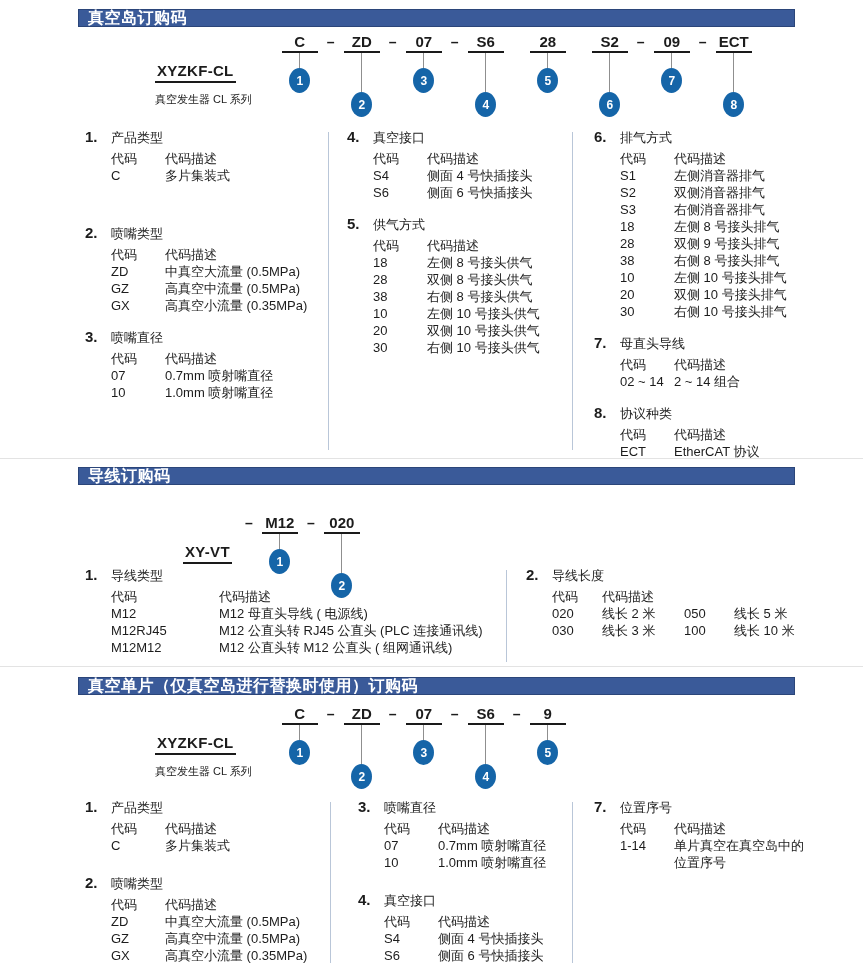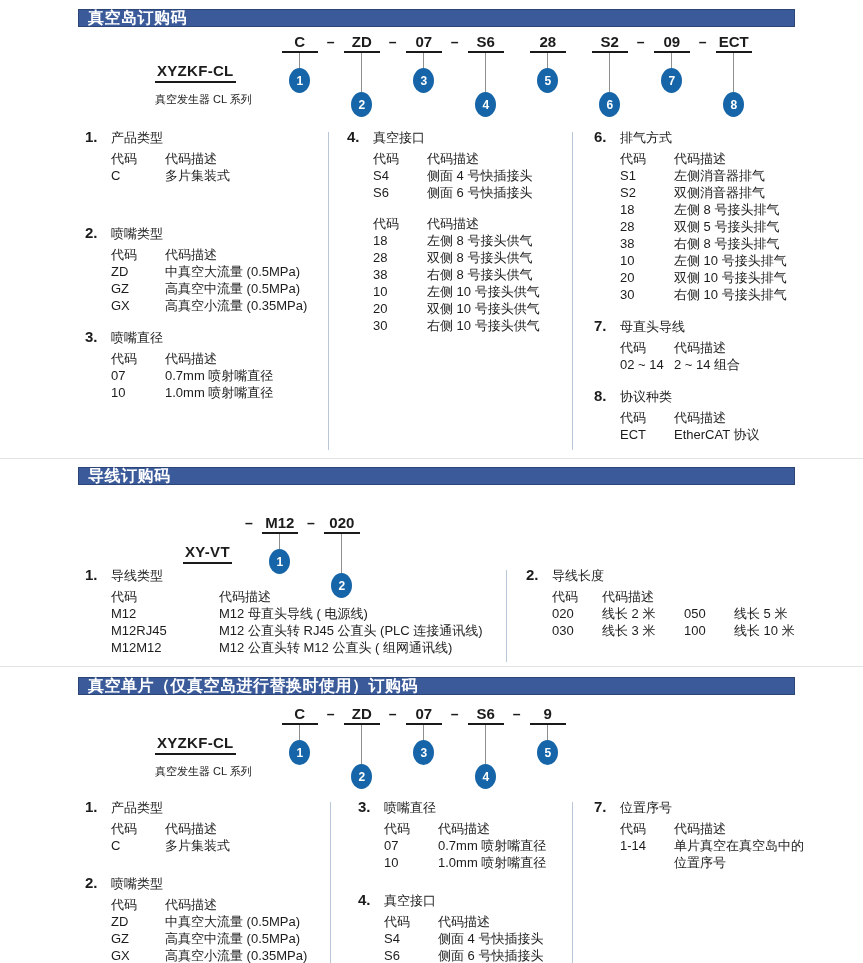--- a/index.html
+++ b/index.html
@@ -183,20 +183,21 @@
             <span class="cell cell-0">S4</span>
             <span class="cell cell-1">侧面 4 号快插接头</span>
           </div>
           <div class="row">
             <span class="cell cell-0">S6</span>
             <span class="cell cell-1">侧面 6 号快插接头</span>
           </div>
         </div>
       </div>
       <div class="group">
+        <div class="ghead"><span class="gnum">5.</span><span class="gtitle">供气方式</span></div>
         <div class="rows">
           <div class="row">
             <span class="cell cell-0">代码</span>
             <span class="cell cell-1">代码描述</span>
           </div>
           <div class="row">
             <span class="cell cell-0">18</span>
             <span class="cell cell-1">左侧 8 号接头供气</span>
           </div>
           <div class="row">
@@ -233,26 +234,30 @@
           </div>
           <div class="row">
             <span class="cell cell-0">S1</span>
             <span class="cell cell-1">左侧消音器排气</span>
           </div>
           <div class="row">
             <span class="cell cell-0">S2</span>
             <span class="cell cell-1">双侧消音器排气</span>
           </div>
           <div class="row">
+            <span class="cell cell-0">S3</span>
+            <span class="cell cell-1">右侧消音器排气</span>
+          </div>
+          <div class="row">
             <span class="cell cell-0">18</span>
             <span class="cell cell-1">左侧 8 号接头排气</span>
           </div>
           <div class="row">
             <span class="cell cell-0">28</span>
-            <span class="cell cell-1">双侧 5 号接头排气</span>
+            <span class="cell cell-1">双侧 9 号接头排气</span>
           </div>
           <div class="row">
             <span class="cell cell-0">38</span>
             <span class="cell cell-1">右侧 8 号接头排气</span>
           </div>
           <div class="row">
             <span class="cell cell-0">10</span>
             <span class="cell cell-1">左侧 10 号接头排气</span>
           </div>
           <div class="row">

